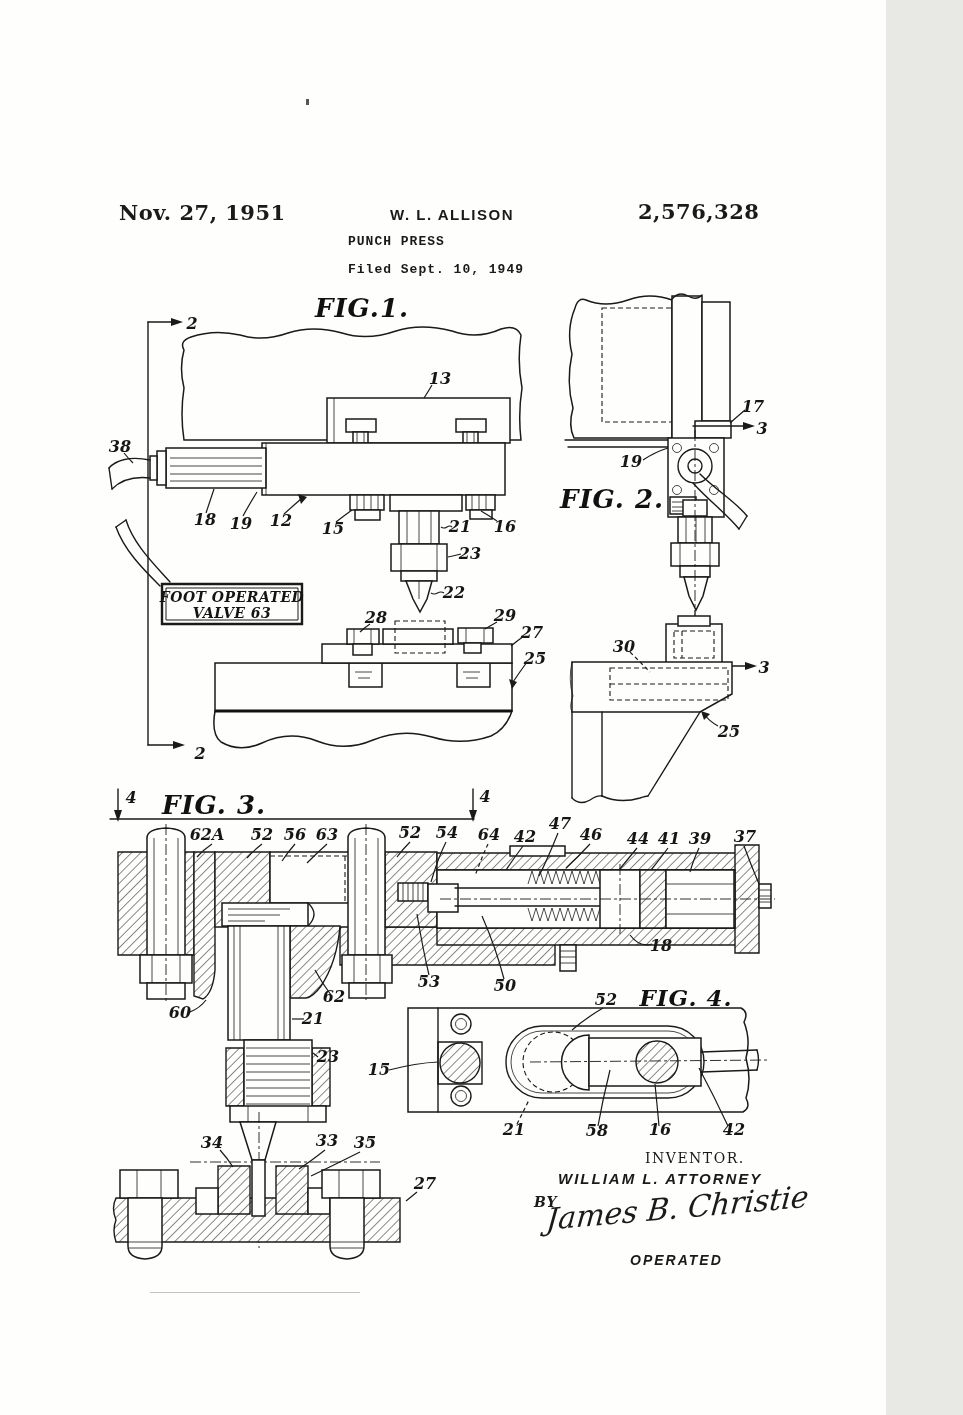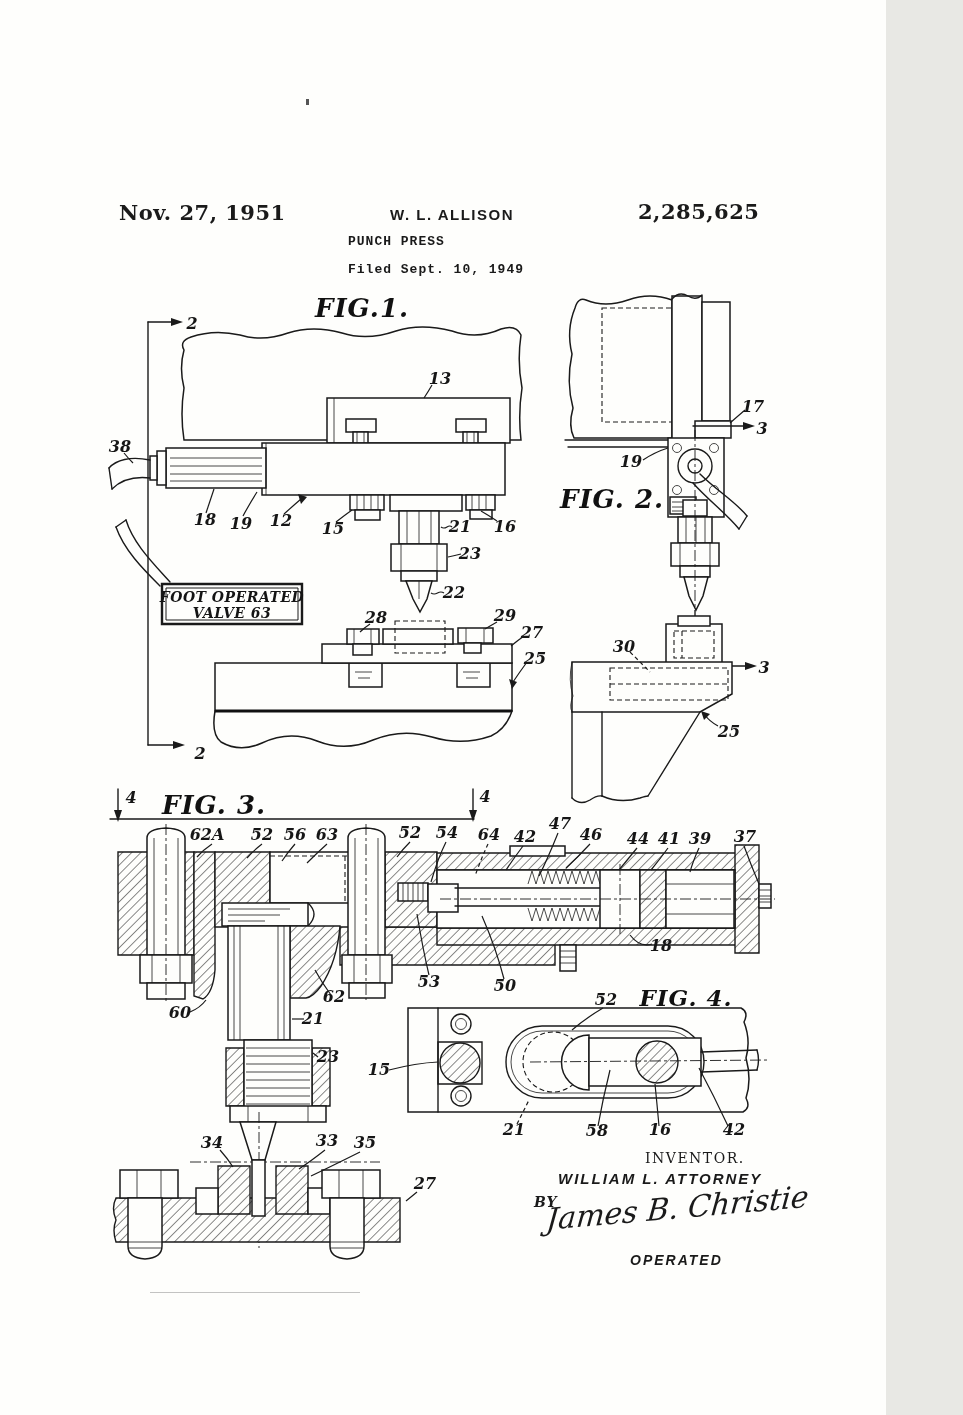--- a/index.html
+++ b/index.html
@@ -31,21 +31,21 @@
   text.valvetext{font:italic bold 14px "DejaVu Serif", serif;fill:#141414;text-anchor:middle;letter-spacing:.5px;}
   .noise{position:absolute;background:#555;}
 </style>
 </head>
 <body>
 
 <div id="page">
 
   <div class="abs h-date" style="left:119px;top:200px;">Nov. 27, 1951</div>
   <div class="abs h-author" style="left:374px;top:206px;width:140px;text-align:right;">W. L. ALLISON</div>
-  <div class="abs h-number" style="left:638px;top:199px;">2,285,625</div>
+  <div class="abs h-number" style="left:638px;top:199px;">2,576,328</div>
   <div class="abs h-doc" style="left:348px;top:234px;width:200px;text-align:left;">PUNCH PRESS</div>
   <div class="abs h-doc" style="left:336px;top:262px;width:200px;text-align:center;">Filed Sept. 10, 1949</div>
 
   <div class="noise" style="left:306px;top:99px;width:3px;height:6px;"></div>
   <div class="noise" style="left:150px;top:1292px;width:210px;height:1px;opacity:.35;"></div>
 
   <svg width="963" height="1415" viewBox="0 0 963 1415">
     <defs>
       <pattern id="h" width="6.5" height="6.5" patternUnits="userSpaceOnUse" patternTransform="rotate(45)">
         <rect width="6.5" height="6.5" fill="#fefefc"></rect>

